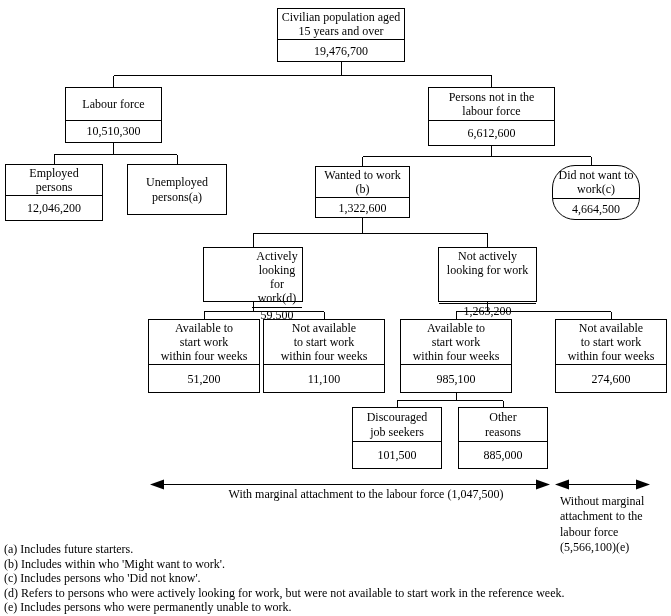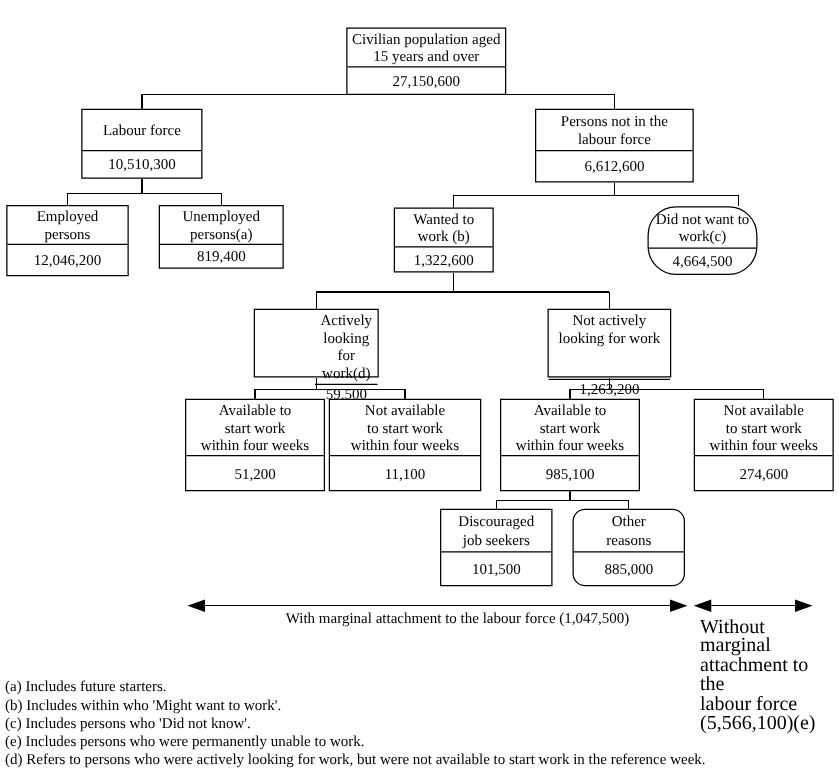--- a/index.html
+++ b/index.html
@@ -19,21 +19,21 @@
   }
   .node .value {
     border-top:1px solid #000; display:flex; align-items:center; justify-content:center;
   }
   .arrow-label-left {
     position:absolute; left:166px; top:487px; width:400px;
     text-align:center; font-size:12px;
   }
   .arrow-label-right {
     position:absolute; left:560px; top:494px; width:105px;
-    text-align:left; font-size:16px; line-height:15.4px; white-space:pre-line;
+    text-align:left; font-size:12px; line-height:15.4px; white-space:pre-line;
   }
   .footnotes { position:absolute; left:4px; top:542px; font-size:12px; }
   .footnotes .fn { white-space:nowrap; line-height:14.6px; }
 </style>
 </head>
 <body>
 
 <div class="canvas">
   <svg class="overlay" id="connector-svg" width="671" height="616">
       <line x1="341" y1="62" x2="341" y2="75.5" stroke="#000000" stroke-width="1" shape-rendering="crispEdges"></line>
@@ -59,49 +59,48 @@
       <line x1="487.5" y1="302" x2="487.5" y2="311.5" stroke="#000000" stroke-width="1" shape-rendering="crispEdges"></line>
       <line x1="456" y1="311.5" x2="611" y2="311.5" stroke="#000000" stroke-width="1" shape-rendering="crispEdges"></line>
       <line x1="456" y1="311.5" x2="456" y2="319" stroke="#000000" stroke-width="1" shape-rendering="crispEdges"></line>
       <line x1="611" y1="311.5" x2="611" y2="319" stroke="#000000" stroke-width="1" shape-rendering="crispEdges"></line>
       <line x1="456" y1="393" x2="456" y2="400.5" stroke="#000000" stroke-width="1" shape-rendering="crispEdges"></line>
       <line x1="397" y1="400.5" x2="503" y2="400.5" stroke="#000000" stroke-width="1" shape-rendering="crispEdges"></line>
       <line x1="397" y1="400.5" x2="397" y2="407" stroke="#000000" stroke-width="1" shape-rendering="crispEdges"></line>
       <line x1="503" y1="400.5" x2="503" y2="407" stroke="#000000" stroke-width="1" shape-rendering="crispEdges"></line>
     </svg>
   <div id="nodes-layer">
-      <div class="node" style="left: 277px; top: 22px; width: 128px; height: 54px;">
+      <div class="node" style="left: 277px; top: 8px; width: 128px; height: 54px;">
         <div class="title">Civilian population aged
 15 years and over</div>
-        <div class="value" style="height: 24px;">27,150,600</div>
+        <div class="value" style="height: 24px;">19,476,700</div>
       </div>
       <div class="node" style="left: 65px; top: 87px; width: 97px; height: 56px;">
         <div class="title">Labour force</div>
         <div class="value" style="height: 21px;">10,510,300</div>
       </div>
       <div class="node" style="left: 428px; top: 87px; width: 127px; height: 59px;">
         <div class="title">Persons not in the
 labour force</div>
         <div class="value" style="height: 24px;">6,612,600</div>
       </div>
       <div class="node" style="left: 5px; top: 164px; width: 98px; height: 57px;">
         <div class="title">Employed
 persons</div>
         <div class="value" style="height: 24px;">12,046,200</div>
       </div>
       <div class="node" style="left: 127px; top: 164px; width: 100px; height: 51px;">
         <div class="title">Unemployed
 persons(a)</div>
-        <div class="value" style="height: 24px;">819,400</div>
       </div>
-      <div class="node" style="left: 315px; top: 166px; width: 80px; height: 52px;">
+      <div class="node" style="left: 315px; top: 166px; width: 95px; height: 52px;">
         <div class="title">Wanted to work (b)</div>
         <div class="value" style="height: 20px;">1,322,600</div>
       </div>
-      <div class="node" style="left: 518px; top: 165px; width: 88px; height: 55px; border-radius: 23px;">
+      <div class="node" style="left: 552px; top: 165px; width: 88px; height: 55px; border-radius: 23px;">
         <div class="title">Did not want to
 work(c)</div>
         <div class="value" style="height: 20px;">4,664,500</div>
       </div>
       <div class="node" style="left: 203px; top: 247px; width: 100px; height: 55px; padding-left: 48px;">
         <div class="title">Actively
 looking for work(d)</div>
         <div class="value" style="height: 21px;">59,500</div>
       </div>
       <div class="node" style="left: 438px; top: 247px; width: 99px; height: 55px; gap: 25px;">
@@ -131,21 +130,21 @@
         <div class="title">Not available
 to start work
 within four weeks</div>
         <div class="value" style="height: 27px;">274,600</div>
       </div>
       <div class="node" style="left: 352px; top: 407px; width: 90px; height: 62px;">
         <div class="title">Discouraged
 job seekers</div>
         <div class="value" style="height: 26px;">101,500</div>
       </div>
-      <div class="node" style="left: 458px; top: 407px; width: 90px; height: 62px; border-radius: 10px;">
+      <div class="node" style="left: 458px; top: 407px; width: 90px; height: 62px;">
         <div class="title">Other
 reasons</div>
         <div class="value" style="height: 26px;">885,000</div>
       </div>
     </div>
   <svg class="overlay" id="arrow-svg" width="671" height="616">
       <line x1="160" y1="484.5" x2="540" y2="484.5" stroke="#000000" stroke-width="1" shape-rendering="crispEdges"></line>
       <polygon points="150,484.5 164,479.5 164,489.5" fill="#000000"></polygon>
       <polygon points="550,484.5 536,479.5 536,489.5" fill="#000000"></polygon>
       <line x1="565" y1="484.5" x2="640" y2="484.5" stroke="#000000" stroke-width="1" shape-rendering="crispEdges"></line>
@@ -154,16 +153,16 @@
     </svg>
   <div class="arrow-label-left">With marginal attachment to the labour force (1,047,500)</div>
   <div class="arrow-label-right">Without marginal
 attachment to the
 labour force
 (5,566,100)(e)</div>
   <div class="footnotes" id="footnotes">
       <div class="fn">(a) Includes future starters.</div>
       <div class="fn">(b) Includes within who 'Might want to work'.</div>
       <div class="fn">(c) Includes persons who 'Did not know'.</div>
+      <div class="fn">(d) Refers to persons who were actively looking for work, but were not available to start work in the reference week.</div>
       <div class="fn">(e) Includes persons who were permanently unable to work.</div>
-      <div class="fn">(d) Refers to persons who were actively looking for work, but were not available to start work in the reference week.</div>
     </div>
 </div>
 
 </body></html>

